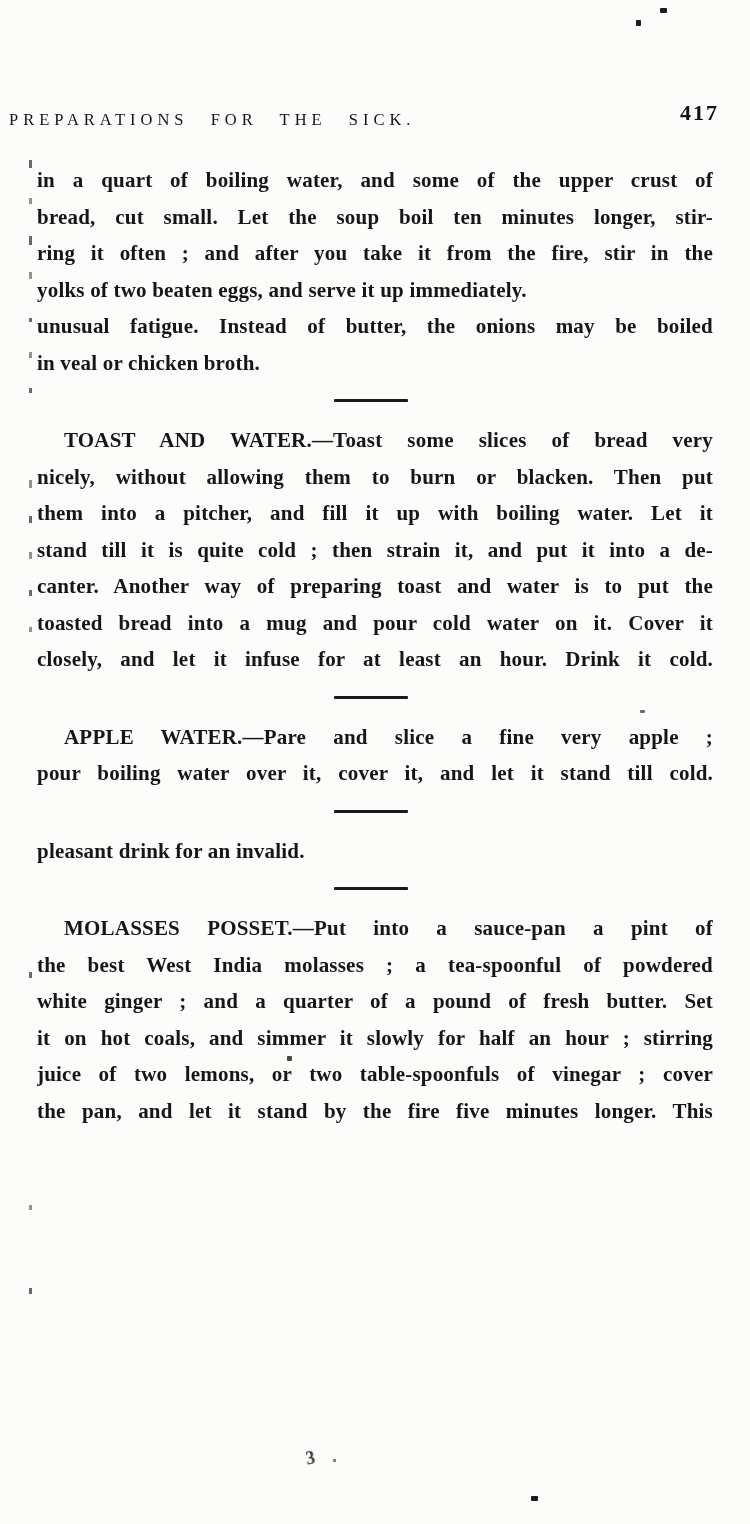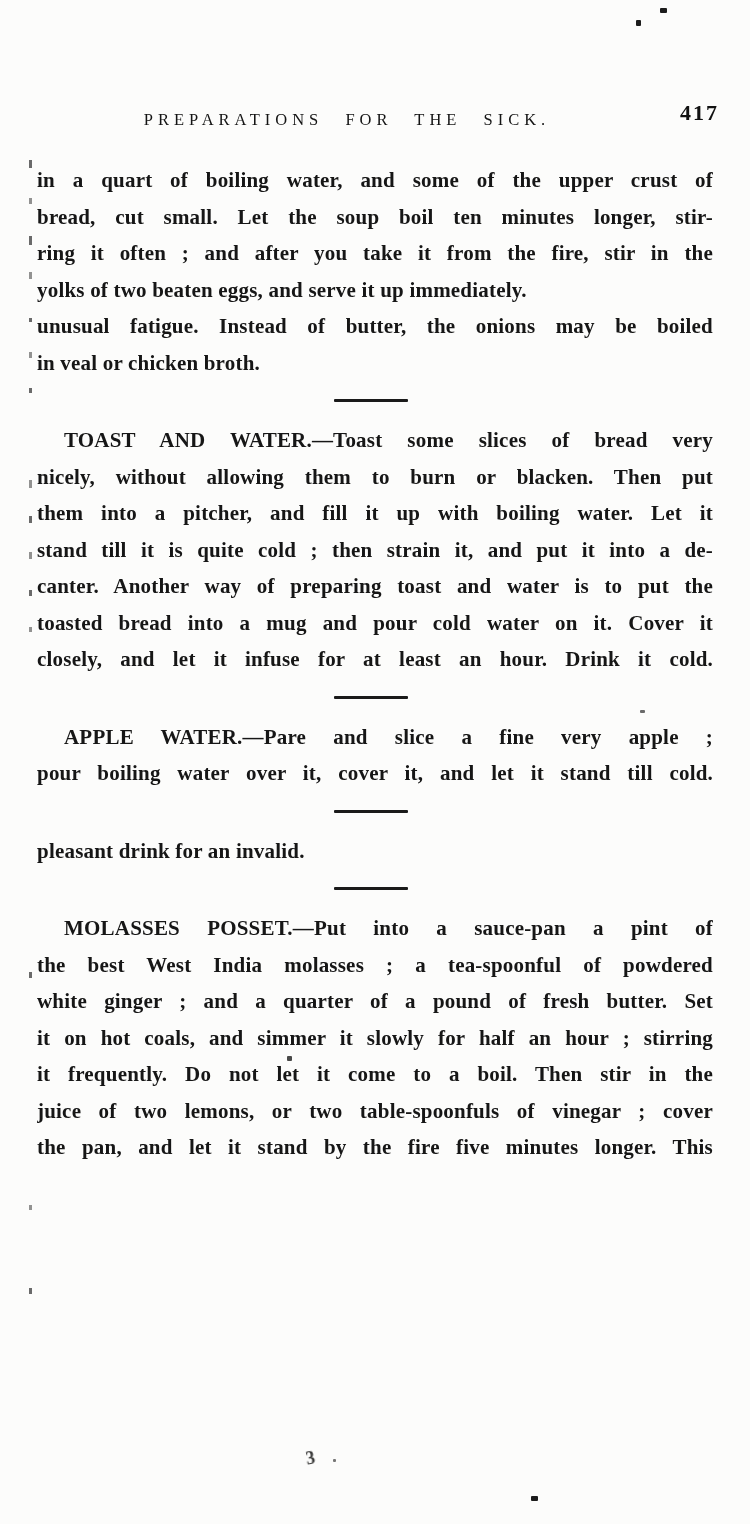--- a/index.html
+++ b/index.html
@@ -17,21 +17,21 @@
     inset: 0;
   }
   .header {
     position: relative;
     margin: 0 37px;
     padding-top: 110px;
     height: 32px;
   }
   .running-title {
     display: block;
-    text-align: center;
+    text-align: left;
     position: relative;
     left: -28px;
     font-size: 16.5px;
     letter-spacing: 5px;
     word-spacing: 13px;
     color: #141414;
   }
   .page-number {
     position: absolute;
     right: -6px;
@@ -138,21 +138,20 @@
       <div class="divider"></div>
       <div class="paragraph">
         <div class="line left">pleasant drink for an invalid.</div>
       </div>
       <div class="divider"></div>
       <div class="paragraph">
         <div class="line indent">MOLASSES POSSET.—Put into a sauce-pan a pint of</div>
         <div class="line">the best West India molasses ; a tea-spoonful of powdered</div>
         <div class="line">white ginger ; and a quarter of a pound of fresh butter.  Set</div>
         <div class="line">it on hot coals, and simmer it slowly for half an hour ; stirring</div>
-        <div class="line">it frequently.  Do not let it come to a boil.  Then stir in the</div>
         <div class="line">juice of two lemons, or two table-spoonfuls of vinegar ; cover</div>
         <div class="line">the pan, and let it stand by the fire five minutes longer.  This</div>
       </div>
     </div>
 
   <div class="signature-mark">3</div>
 
   <div class="speck" style="left:660px; top:8px;  width:7px; height:5px;"></div>
   <div class="speck" style="left:636px; top:20px; width:5px; height:6px;"></div>
   <div class="speck" style="left:287px; top:1056px; width:5px; height:5px; opacity:.8;"></div>

